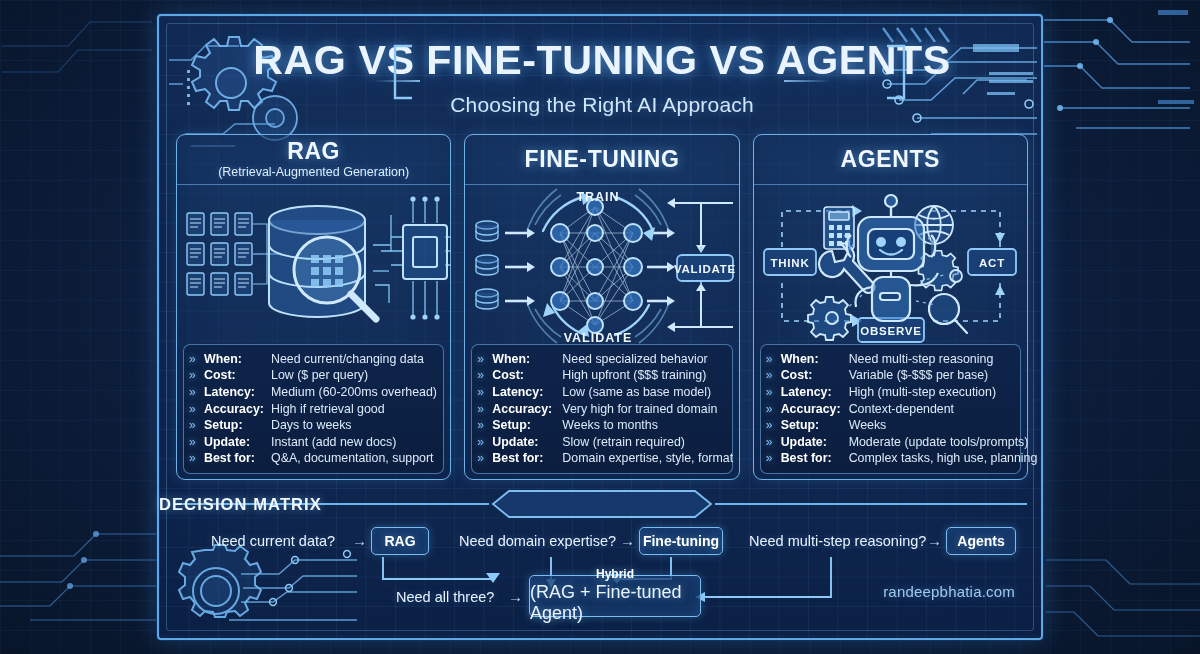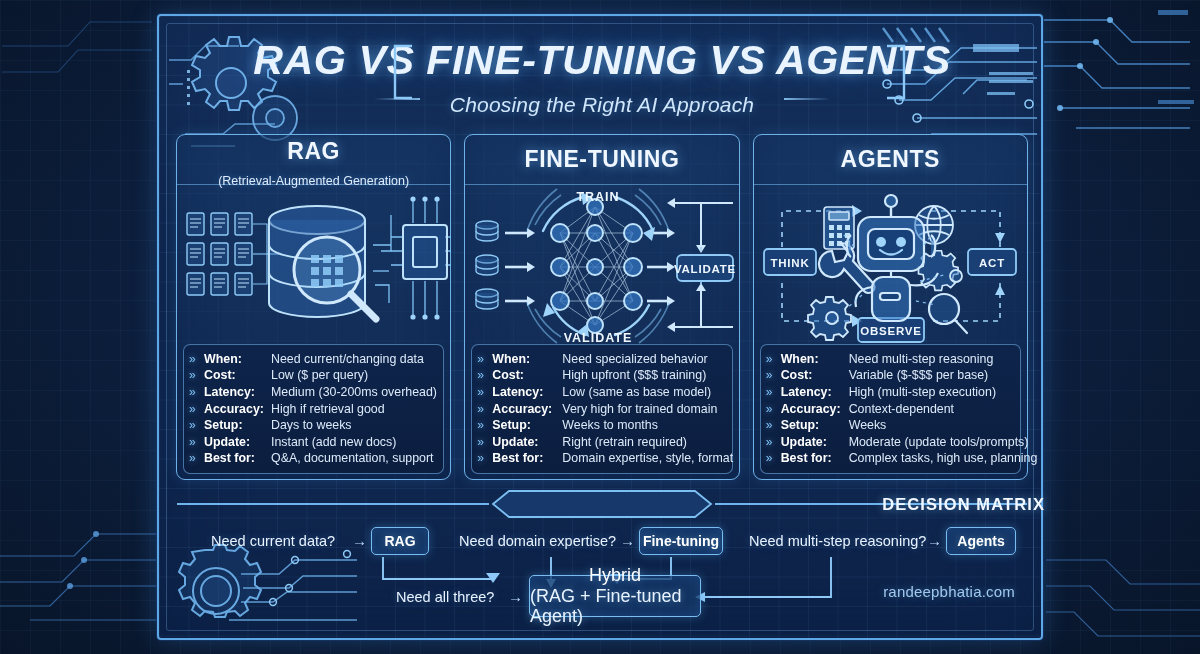--- a/index.html
+++ b/index.html
@@ -42,53 +42,53 @@
       linear-gradient(to bottom, rgba(120,185,245,.075) 1px, transparent 1px);
     background-size:29.5px 29.5px;
     pointer-events:none;
   }
   .board-inner-line{
     position:absolute; inset:7px; border:1px solid rgba(120,185,245,.30);
     border-radius:3px; pointer-events:none;
   }
 
   
-  .header{ position:absolute; left:0; top:24px; width:886px; text-align:center;font-style:italic; }
+  .header{ position:absolute; left:0; top:24px; width:886px; text-align:center; }
   .title{
     font-size:40px; font-weight:bold; letter-spacing:.5px;
     color:#eaf4ff; line-height:1;
     text-shadow:0 0 12px rgba(120,195,255,.55), 0 0 28px rgba(70,150,235,.45);
     transform:scaleX(1.03);
   }
   .subtitle{
     margin-top:13px; font-size:21px; color:#cfe6fb; letter-spacing:.2px;
     text-shadow:0 0 10px rgba(110,185,255,.40);
   }
-  .sub-row{ display:flex; align-items:center; justify-content:center; gap:30px; }
+  .sub-row{ display:flex; align-items:flex-start; justify-content:center; gap:30px; }
   .sub-rule{ width:46px; height:2px; background:linear-gradient(90deg,rgba(120,190,250,0),rgba(150,210,255,.85)); }
   .sub-rule.r{ background:linear-gradient(90deg,rgba(150,210,255,.85),rgba(120,190,250,0)); }
   .title-brk{ position:absolute; top:28px; }
   .title-brk.l{ left:233px; } .title-brk.r{ left:726px; }
 
   
   .cols{ position:absolute; left:17px; top:118px; width:852px; height:346px;
          display:flex; gap:13px; }
   .col{
     position:relative; flex:1;
     background:linear-gradient(180deg, rgba(26,62,112,.55), rgba(16,42,82,.42));
     border:1.6px solid #6fb2ea; border-radius:9px;
     box-shadow:0 0 14px rgba(70,150,225,.22), inset 0 0 40px rgba(12,32,70,.35);
   }
   .col-head{ height:50px; text-align:center; padding-top:4px;
              border-bottom:1.4px solid rgba(120,190,245,.55); }
   .col-title{
     font-size:23px; font-weight:bold; letter-spacing:.6px; color:#f0f7ff;
     text-shadow:0 0 11px rgba(120,195,255,.6); line-height:1.05;
   }
-  .col-sub{ font-size:12.5px; color:#dcecfc; margin-top:11px;
+  .col-sub{ font-size:12.5px; color:#dcecfc; margin-top:2px;
             text-shadow:0 0 7px rgba(110,180,250,.45); }
   .col-art{ position:relative; height:160px; }
   .col-art svg{ position:absolute; left:0; top:0; }
 
   
   .specs{
     position:absolute; left:6px; right:6px; bottom:5px;
     background:linear-gradient(180deg, rgba(14,36,74,.92), rgba(11,29,62,.92));
     border:1.4px solid rgba(120,185,245,.55); border-radius:7px;
     padding:6px 7px 6px 5px;
@@ -99,37 +99,37 @@
          text-shadow:0 0 6px rgba(110,190,255,.7); }
   .k{ font-weight:bold; color:#ffffff; flex:none; }
   .v{ color:#dceaf9; padding-left:4px; }
   .col:nth-child(1) .k{ width:63px; }
   .col:nth-child(2) .k{ width:66px; }
   .col:nth-child(3) .k{ width:64px; }
 
   
   .dm-banner{ position:absolute; left:0; top:473px; width:886px; height:30px; }
   .dm-text{
-    position:absolute; left:0; top:0; width:886px; text-align:right;
+    position:absolute; left:0; top:0; width:886px; text-align:left;
     font-size:16.5px; font-weight:bold; letter-spacing:1.1px; color:#f2f8ff;
     line-height:30px; text-shadow:0 0 10px rgba(125,200,255,.6);
   }
   .dm-area{ position:absolute; left:12px; top:505px; width:886px; height:110px; }
   .q{ position:absolute; font-size:14.5px; color:#e8f3ff; white-space:nowrap;
       text-shadow:0 0 8px rgba(110,180,250,.35); }
   .chip{
     position:absolute; border:1.6px solid #79bdf0; border-radius:5px;
     background:rgba(22,56,104,.75);
     color:#ffffff; font-weight:bold; font-size:14px;
     display:flex; align-items:center; justify-content:center;
     box-shadow:0 0 10px rgba(80,165,235,.35), inset 0 0 14px rgba(40,100,175,.35);
     text-shadow:0 0 8px rgba(130,200,255,.55);
   }
   .chip.hybrid{ flex-direction:column; line-height:1.15; }
-  .chip .h1{ font-size:18px; font-weight:normal; }
+  .chip .h1{ font-size:12px; font-weight:bold; }
   .chip .h2{ font-size:18px; font-weight:normal; color:#e9f4ff; }
   .arrowglyph{ position:absolute; color:#bfdffb; font-size:15px; }
 
   .watermark{
     position:absolute; right:26px; bottom:38px;
     font-size:15px; color:#9fc9ee; letter-spacing:.2px;
     text-shadow:0 0 9px rgba(100,175,245,.45);
   }
 </style>
 </head>
@@ -381,21 +381,21 @@
               <span class="v">Need current/changing data</span>
             </div>
           <div class="spec">
               <span class="chev">»</span>
               <span class="k">Cost:</span>
               <span class="v">Low ($ per query)</span>
             </div>
           <div class="spec">
               <span class="chev">»</span>
               <span class="k">Latency:</span>
-              <span class="v">Medium (30-200ms overhead)</span>
+              <span class="v">Medium (60-200ms overhead)</span>
             </div>
           <div class="spec">
               <span class="chev">»</span>
               <span class="k">Accuracy:</span>
               <span class="v">High if retrieval good</span>
             </div>
           <div class="spec">
               <span class="chev">»</span>
               <span class="k">Setup:</span>
               <span class="v">Days to weeks</span>
@@ -549,21 +549,21 @@
               <span class="v">Very high for trained domain</span>
             </div>
           <div class="spec">
               <span class="chev">»</span>
               <span class="k">Setup:</span>
               <span class="v">Weeks to months</span>
             </div>
           <div class="spec">
               <span class="chev">»</span>
               <span class="k">Update:</span>
-              <span class="v">Right (retrain required)</span>
+              <span class="v">Slow (retrain required)</span>
             </div>
           <div class="spec">
               <span class="chev">»</span>
               <span class="k">Best for:</span>
               <span class="v">Domain expertise, style, format</span>
             </div>
         </div>
       </div>
 
       <div class="col">

